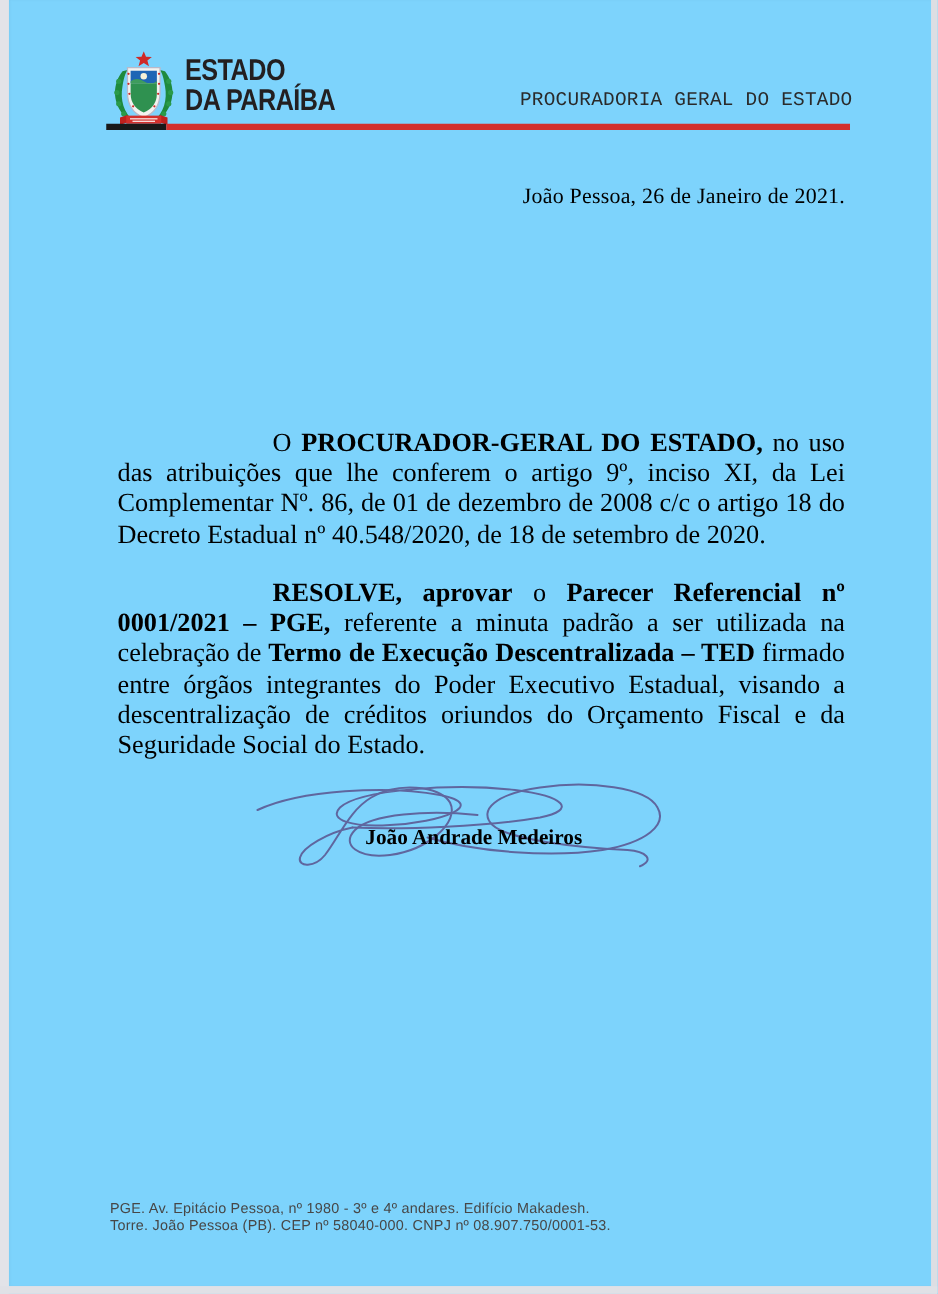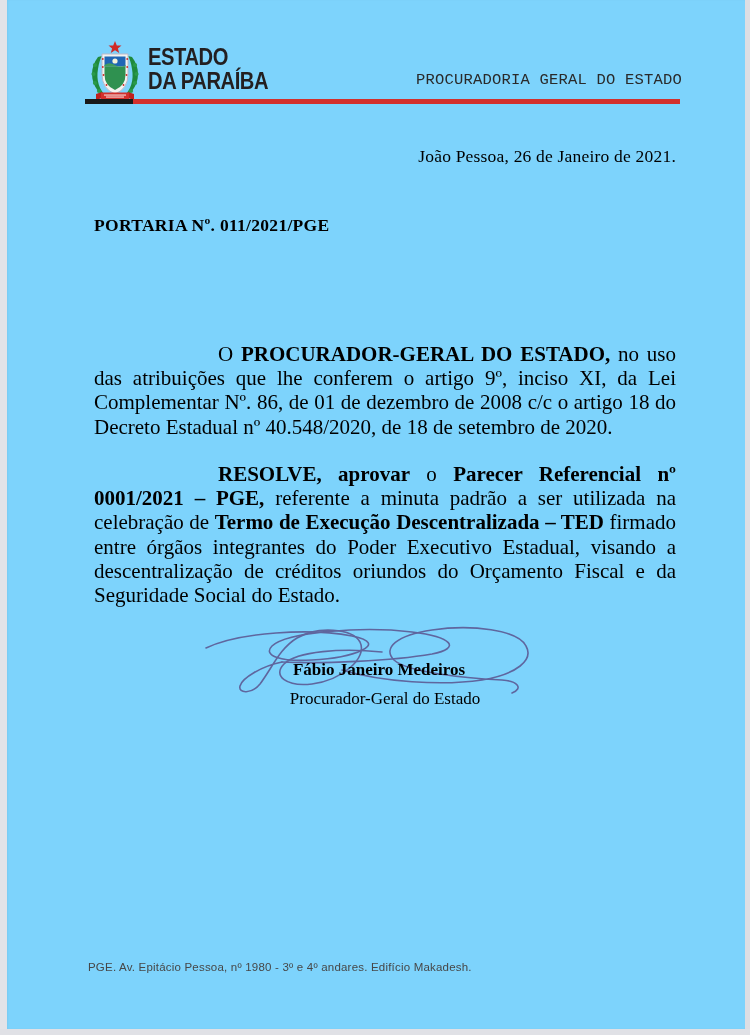--- a/index.html
+++ b/index.html
@@ -135,36 +135,35 @@
 
   <div class="org-name">PROCURADORIA GERAL DO ESTADO</div>
 
   <div class="divider">
     <div class="black-seg" style="background: rgb(25, 25, 25);"></div>
     <div class="red-seg" style="background: rgb(211, 48, 44);"></div>
   </div>
 
   <div class="date-line">João Pessoa, 26 de Janeiro de 2021.</div>
 
-  <div class="doc-number">PORTARIA Nº. 011/2021/PGE</div>
 
   <p class="para para-1"><span>O </span><b>PROCURADOR-GERAL DO ESTADO,</b><span> no uso das atribuições que lhe conferem o artigo 9º, inciso XI, da Lei Complementar Nº. 86, de 01 de dezembro de 2008 c/c o artigo 18 do Decreto Estadual nº 40.548/2020, de 18 de setembro de 2020.</span></p>
 
   <p class="para para-2"><b>RESOLVE, aprovar</b><span> o </span><b>Parecer Referencial nº 0001/2021 – PGE,</b><span> referente a minuta padrão a ser utilizada na celebração de </span><b>Termo de Execução Descentralizada – TED</b><span> firmado entre órgãos integrantes do Poder Executivo Estadual, visando a descentralização de créditos oriundos do Orçamento Fiscal e da Seguridade Social do Estado.</span></p>
 
   <svg class="sig-scribble" viewBox="0 0 340 82" fill="none" stroke="#5d5d97" stroke-width="1.6" stroke-linecap="round" opacity="0.92">
     <path d="M6,32 C40,16 110,12 152,20 C192,28 152,42 112,44 C82,46 62,40 72,30 C87,16 162,10 212,16 C252,21 262,32 232,38 C192,45 122,48 82,46"></path>
     <path d="M82,46 C62,50 42,62 40,70 C38,78 52,78 60,68 C72,52 80,32 97,22 C117,10 152,12 160,26 C168,42 142,64 112,68 C87,71 72,60 84,48 C97,35 142,32 182,36"></path>
     <path d="M142,54 C182,66 242,70 282,64 C317,58 334,44 326,30 C318,14 272,8 232,14 C197,19 182,32 194,44 C207,56 262,62 302,64 C317,65 324,72 312,77"></path>
   </svg>
 
-  <div class="sig-name">Fábio Janeiro Medeiros</div>
-  <div class="sig-title">Procurador-Geral do Estado</div>
+  <div class="sig-name">João Andrade Medeiros</div>
 
   <div class="footer">
     <div>PGE. Av. Epitácio Pessoa, nº 1980 - 3º e 4º andares.  Edifício Makadesh.</div>
+    <div>Torre. João Pessoa (PB).    CEP nº 58040-000. CNPJ nº 08.907.750/0001-53.</div>
   </div>
 
 </div>
 
 <div class="edge-left"></div>
 <div class="edge-right"></div>
 <div class="edge-bottom"></div>
 
 </body></html>

